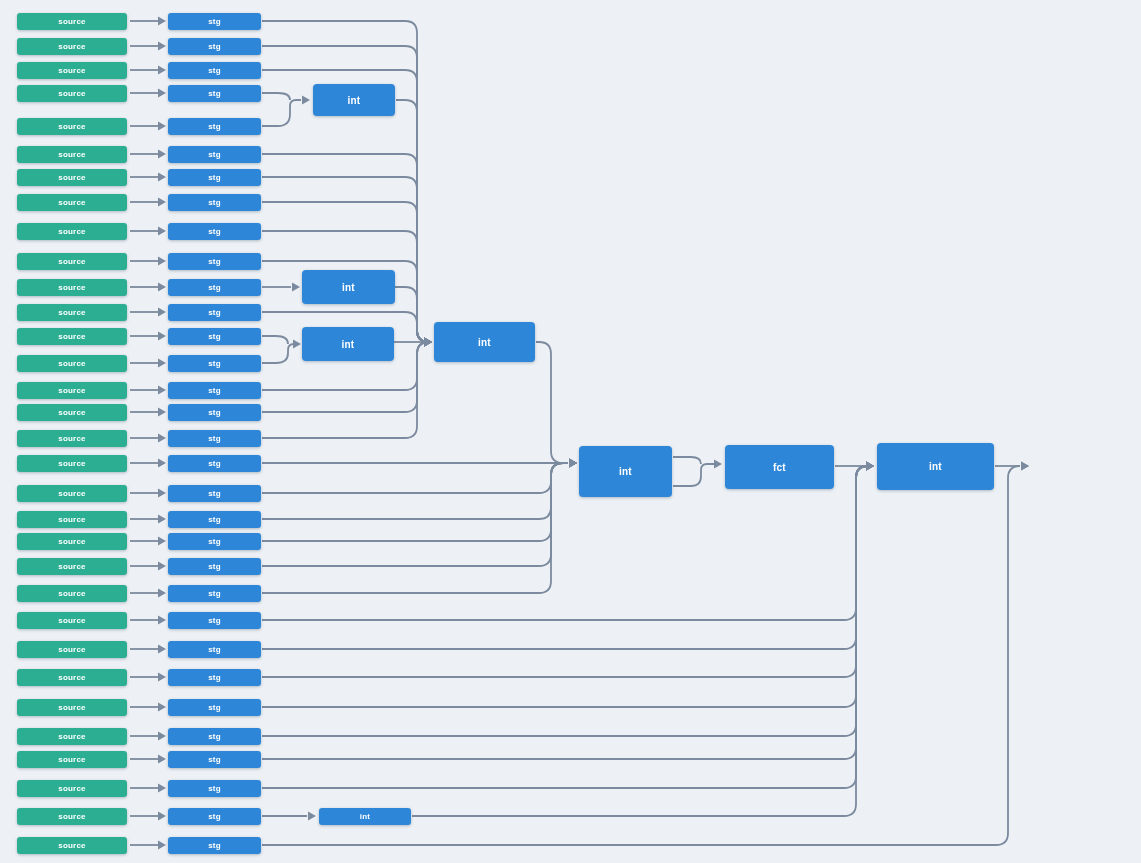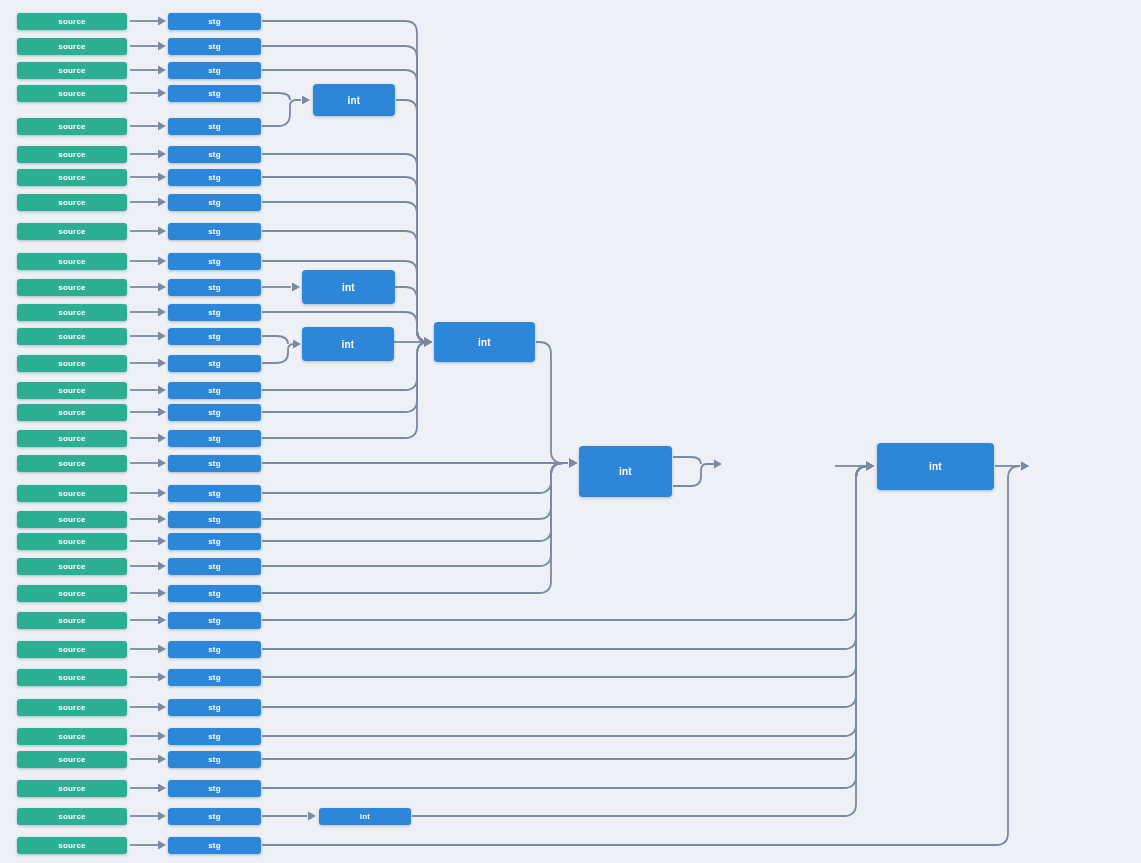--- a/index.html
+++ b/index.html
@@ -374,19 +374,22 @@
     </div>
     <div class="node model large" style="left: 302px; top: 327px; width: 92px; height: 34px;">
       <span>int</span>
     </div>
     <div class="node model large" style="left: 434px; top: 322px; width: 101px; height: 40px;">
       <span>int</span>
     </div>
     <div class="node model large" style="left: 579px; top: 446px; width: 93px; height: 51px;">
       <span>int</span>
     </div>
+    <div class="node model large" style="left: 725px; top: 445px; width: 109px; height: 44px;">
+      <span>fct</span>
+    </div>
     <div class="node model large" style="left: 877px; top: 443px; width: 117px; height: 47px;">
       <span>int</span>
     </div>
     <div class="node model small" style="left: 319px; top: 808px; width: 92px; height: 17px;">
       <span>int</span>
     </div>
   </div>
 
 </body></html>

